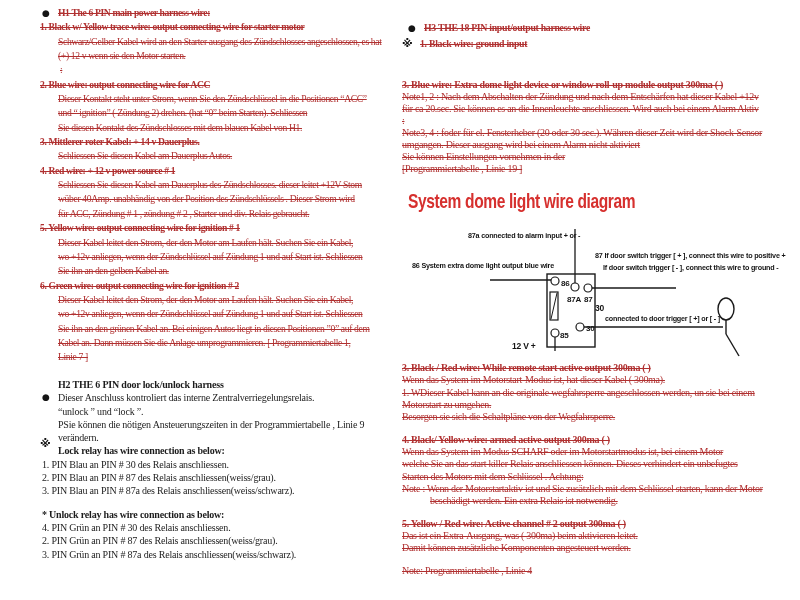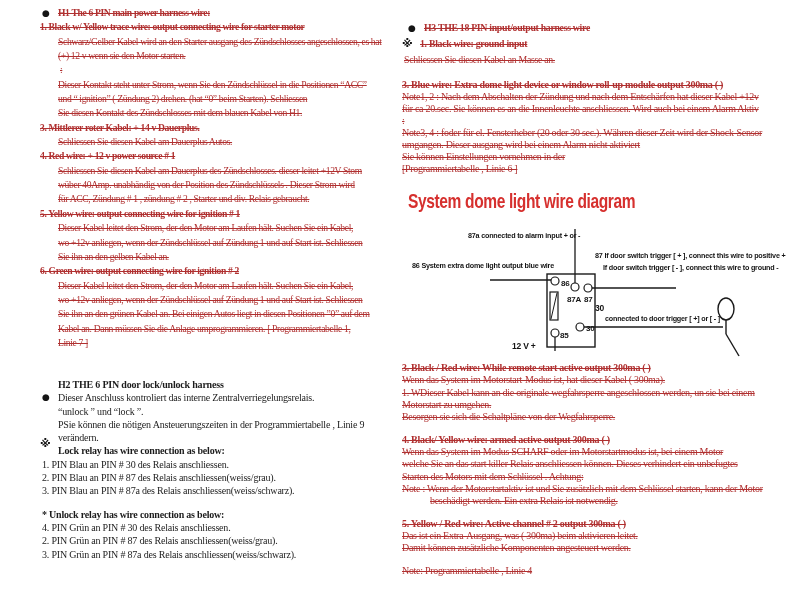--- a/index.html
+++ b/index.html
@@ -52,20 +52,21 @@
 
 <div class="canvas">
 
   <div class="page page-left">
     <div class="block red-block">
         <div class="line rsb" style="padding-left: 20px;"><span class="bullet" style="left: 4px;">●</span><span class="t">H1 The 6 PIN main power harness wire:</span></div>
         <div class="line rsb" style="padding-left: 2px;"><span class="t">1.  Black w/ Yellow trace wire: output connecting wire for starter motor</span></div>
         <div class="line rs" style="padding-left: 20px;"><span class="t">Schwarz/Gelber Kabel wird an den Starter ausgang des Zündschlosses angeschlossen, es hat</span></div>
         <div class="line rs" style="padding-left: 20px;"><span class="t">(+) 12 v wenn sie den Motor starten.</span></div>
         <div class="line rs" style="padding-left: 22px;"><span class="t">:</span></div>
+        <div class="line rsb" style="padding-left: 2px;"><span class="t">2.  Blue wire: output connecting wire for ACC</span></div>
         <div class="line rs" style="padding-left: 20px;"><span class="t">Dieser Kontakt steht unter Strom, wenn Sie den Zündschlüssel in die Positionen “ACC”</span></div>
         <div class="line rs" style="padding-left: 20px;"><span class="t">und “ ignition” ( Zündung 2) drehen. (hat “0” beim Starten).  Schliessen</span></div>
         <div class="line rs" style="padding-left: 20px;"><span class="t">Sie diesen Kontakt des Zündschlosses mit dem blauen Kabel von H1.</span></div>
         <div class="line rsb" style="padding-left: 2px;"><span class="t">3.   Mittlerer roter Kabel: + 14 v Dauerplus.</span></div>
         <div class="line rs" style="padding-left: 20px;"><span class="t">Schliessen Sie diesen Kabel am Dauerplus Autos.</span></div>
         <div class="line rsb" style="padding-left: 2px;"><span class="t">4.  Red wire:  + 12 v power source # 1</span></div>
         <div class="line rs" style="padding-left: 20px;"><span class="t">Schliessen Sie diesen Kabel am Dauerplus des Zündschlosses. dieser leitet +12V Stom</span></div>
         <div class="line rs" style="padding-left: 20px;"><span class="t">wüber 40Amp. unabhändig von der Position des Zündschlüssels . Dieser Strom wird</span></div>
         <div class="line rs" style="padding-left: 20px;"><span class="t">für ACC, Zündung # 1 , zündung # 2 , Starter und div. Relais gebraucht.</span></div>
         <div class="line rsb" style="padding-left: 2px;"><span class="t">5.  Yellow wire:  output connecting wire for ignition # 1</span></div>
@@ -94,31 +95,30 @@
         <div class="line bk" style="padding-left: 4px;"><span class="t">2.  PIN Grün an PIN # 87 des Relais anschliessen(weiss/grau).</span></div>
         <div class="line bk" style="padding-left: 4px;"><span class="t">3.  PIN Grün an PIN # 87a des Relais anschliessen(weiss/schwarz).</span></div>
       </div>
     <div class="page-num pn-left">15</div>
   </div>
 
   <div class="page page-right">
     <div class="block blockA">
         <div class="line rsb" style="padding-left: 22px;"><span class="bullet" style="left: 6px;">●</span><span class="t">H3 THE 18 PIN input/output harness wire</span></div>
         <div class="line rsb" style="padding-left: 18px;"><span class="bullet" style="left: 0px; font-size: 11px;">※</span><span class="t">1.  Black wire: ground input</span></div>
-        <div class="line rs" style="padding-left: 2px;"><span class="t">Schliessen Sie diesen Kabel an Masse an.</span></div>
       </div>
     <div class="block blockB">
         <div class="line rsb"><span class="t">3.  Blue wire: Extra dome light device or window roll-up module output 300ma ( )</span></div>
         <div class="line rs"><span class="t">Note1, 2 : Nach dem Abschalten der Zündung und nach dem Entschärfen hat dieser Kabel +12v</span></div>
         <div class="line rs"><span class="t">für ca 20.sec. Sie können es an die Innenleuchte anschliessen. Wird auch bei einem Alarm Aktiv</span></div>
         <div class="line rs"><span class="t">:</span></div>
         <div class="line rs"><span class="t">Note3, 4 : foder für el. Fensterheber (20 oder 30 sec.). Währen dieser Zeit wird der Shock-Sensor</span></div>
         <div class="line rs"><span class="t">umgangen. Dieser ausgang wird bei einem Alarm nicht aktiviert</span></div>
         <div class="line rs"><span class="t">Sie können Einstellungen vornehmen in der</span></div>
-        <div class="line rs"><span class="t">[Programmiertabelle , Linie 6 ]</span></div>
+        <div class="line rs"><span class="t">[Programmiertabelle , Linie 19 ]</span></div>
       </div>
 
     <div class="diagram-title">System dome light wire diagram</div>
 
     <svg class="wire-svg" width="394" height="150" viewBox="0 0 394 150">
 
       <line x1="88" y1="58" x2="149" y2="58" stroke="#1a1a1a" stroke-width="1.3"></line>
       <line x1="173" y1="7" x2="173" y2="62" stroke="#1a1a1a" stroke-width="1.3"></line>
       <line x1="190" y1="66" x2="274" y2="66" stroke="#1a1a1a" stroke-width="1.3"></line>
       <line x1="153" y1="114" x2="153" y2="129" stroke="#1a1a1a" stroke-width="1.3"></line>

